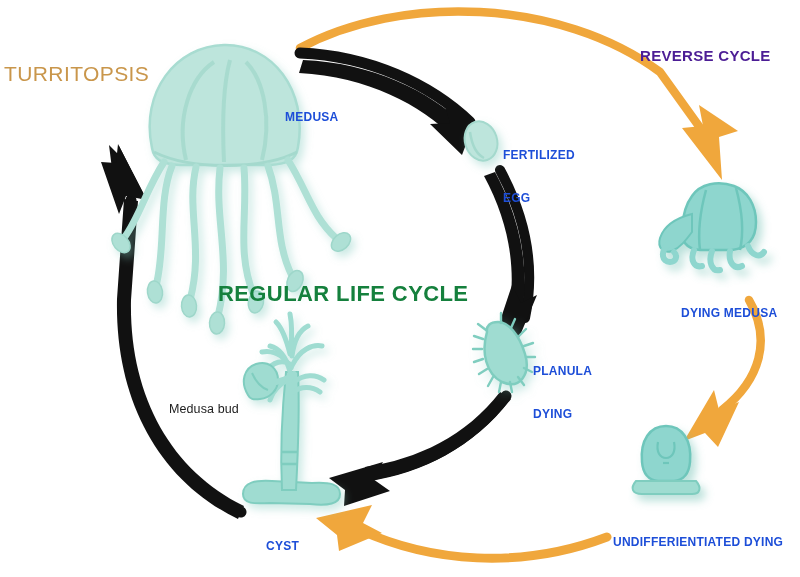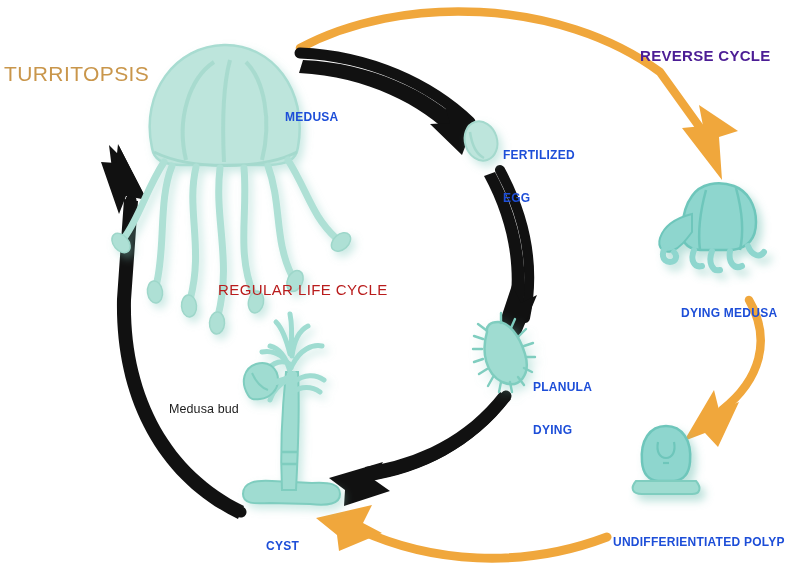--- a/index.html
+++ b/index.html
@@ -16,21 +16,21 @@
   .title{
     font-size:21px;letter-spacing:.4px;font-weight:400;
   }
   .reverse{
     font-size:15px;font-weight:700;letter-spacing:.3px;
   }
   .stage-lbl{
     font-size:12px;font-weight:700;color:#1d4ed8;letter-spacing:.25px;
   }
   .center-lbl{
-    font-size:15px;font-weight:400;color:#b91c1c;letter-spacing:.4px;
+    font-size:22px;font-weight:700;color:#15803d;letter-spacing:.4px;
   }
   .bud-lbl{
     font-size:12.5px;font-weight:400;color:#1b1b1b;letter-spacing:.1px;text-align:right;
   }
 </style>
 </head>
 <body>
 
 <div id="stage">
 
@@ -221,34 +221,34 @@
 
   <div class="lbl stage-lbl" style="left:285px;top:82px;">
     <div>MEDUSA</div>
   </div>
 
   <div class="lbl stage-lbl" style="left:503px;top:120px;">
     <div>FERTILIZED</div>
     <div>EGG</div>
   </div>
 
-  <div class="lbl stage-lbl" style="left:533px;top:352px;">
+  <div class="lbl stage-lbl" style="left:533px;top:336px;">
     <div>PLANULA</div>
     <div>DYING</div>
   </div>
 
   <div class="lbl stage-lbl" style="left:266px;top:511px;">
     <div>CYST</div>
   </div>
 
   <div class="lbl bud-lbl" style="left:169px;top:372px;">
     <div>Medusa bud</div>
   </div>
 
   <div class="lbl stage-lbl" style="left:681px;top:278px;text-align:right;">
     <div>DYING MEDUSA</div>
   </div>
 
   <div class="lbl stage-lbl" style="left:613px;top:507px;">
-    <div>UNDIFFERIENTIATED POLYP</div>
+    <div>UNDIFFERIENTIATED DYING</div>
   </div>
 
 </div>
 
 </body></html>

